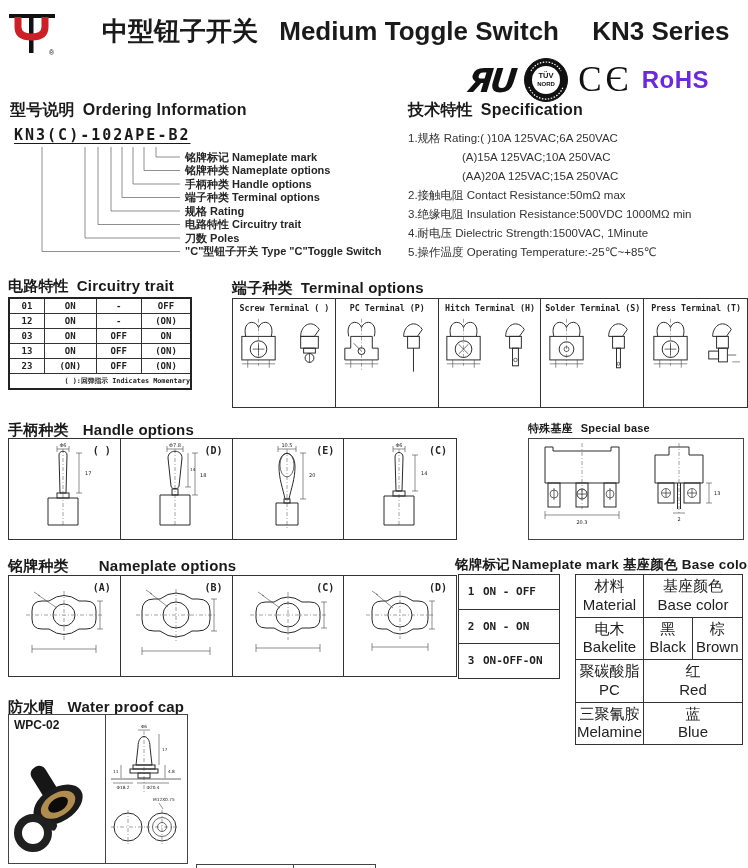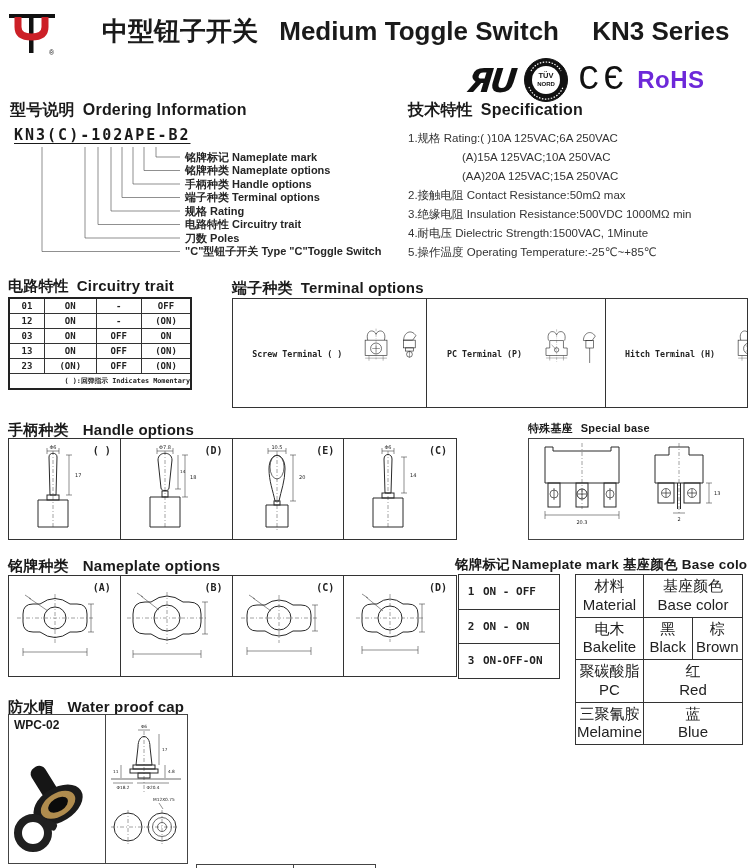--- a/index.html
+++ b/index.html
@@ -11,21 +11,21 @@
   .model{font-family:"DejaVu Sans Mono","Liberation Mono",monospace;font-weight:bold;
          font-size:15px;letter-spacing:2px;text-decoration:underline;text-underline-offset:3px}
   .spec-line{font-size:11.5px;height:19px;line-height:19px;color:#333;white-space:nowrap}
   .spec-ind{padding-left:54px}
   table{border-collapse:collapse}
   .ckt{border:2px solid #222}
   .ckt td{border:1px solid #333;height:14px;text-align:center;
           font:bold 9px "DejaVu Sans Mono",monospace;color:#222;padding:0}
   .ckt .note{font:bold 6.8px "DejaVu Sans Mono",monospace;text-align:right;padding-left:3px}
   .grid-box{border:1.5px solid #333;display:grid}
-  .tcell{border-right:1px solid #333;display:flex;flex-direction:row;align-items:center;position:relative}
+  .tcell{border-right:1px solid #333;display:flex;flex-direction:column;align-items:center;position:relative}
   .tcell:last-child{border-right:none}
   .thead{font:bold 8.3px "DejaVu Sans Mono",monospace;padding:4px 1px 2px 2px;width:100%;
          box-sizing:border-box;text-align:center;white-space:nowrap;color:#222}
   .corner-lbl{position:absolute;top:6px;right:9px;font:bold 10px "DejaVu Sans Mono",monospace;color:#222}
   .npm{border:1.5px solid #333}
   .npm-row{display:flex;align-items:center;height:33.5px;border-bottom:1px solid #333;
            font:bold 11px "DejaVu Sans Mono",monospace;color:#222}
   .npm-row:last-child{border-bottom:none}
   .npm-num{width:24px;text-align:center}
   .bc{border:1.5px solid #333}
@@ -35,21 +35,21 @@
   .wdiv{position:absolute;top:0;bottom:0;border-left:1px solid #444}
   .ln{fill:none;stroke:#2a2a2a;stroke-width:1}
   .lnt{fill:none;stroke:#2a2a2a;stroke-width:.7}
   .dsh{fill:none;stroke:#555;stroke-width:.55;stroke-dasharray:4 2 1 2}
   .dim{fill:none;stroke:#444;stroke-width:.6}
   .dtx{font-size:5px;fill:#222;font-family:"DejaVu Sans",sans-serif}
   .dtx4{font-size:4.3px;fill:#222;font-family:"DejaVu Sans",sans-serif}
   .olbl{font-size:11px;font-weight:bold;fill:#262626;font-family:"Liberation Sans",sans-serif}
   .ul-mark{font-family:"DejaVu Sans",sans-serif;font-style:italic;font-weight:900;
            font-size:33px;letter-spacing:-3px;transform:skewX(-6deg);color:#111}
-  .ce-mark{font-family:Liberation Mono, monospace;font-size:35px;font-weight:500;letter-spacing:4px;color:#111}
+  .ce-mark{font-family:Liberation Serif, serif;font-size:35px;font-weight:500;letter-spacing:4px;color:#111}
   .rohs{font-weight:bold;font-size:24px;color:#6d28d9;letter-spacing:.5px}
 </style>
 </head>
 <body>
 
 <div id="page">
 
   <svg class="abs" style="left:6px;top:4px" width="54" height="54" viewBox="0 0 54 54">
     <rect x="3" y="10" width="46" height="4" fill="#111"></rect>
     <rect x="23" y="12" width="4.5" height="37" fill="#111"></rect>
@@ -363,21 +363,21 @@
           <line class="ln" x1="25.5" y1="36" x2="25.5" y2="62"></line>
         <path class="dim" d="M18,66 H30"></path>
         <text class="dtx" x="24" y="74" text-anchor="middle">2</text>
         <path class="dim" d="M54,36 V56 M51,36 H57 M51,56 H57"></path>
         <text class="dtx" x="59" y="48">13</text>
       </g>
     </svg>
   </div>
 
   <div class="abs sec-title" style="left:8px;top:557px;font-size:15px">
-    <span>铭牌种类</span><span class="en" style="margin-left:14px">Nameplate options</span>
+    <span>铭牌种类</span><span class="en" style="margin-left:30px">Nameplate options</span>
   </div>
   <div class="abs grid-box" style="left:8px;top:575px;width:447px;height:100px;grid-template-columns:repeat(4,1fr)">
     <div class="tcell">
       <span class="corner-lbl">(A)</span>
       <svg width="92" height="94" viewBox="0 0 92 88">
         <path class="ln" d="M14,32 Q14,22 24,22 L31,22 Q46,11 61,22 L68,22 Q78,22 78,32 L78,40 Q78,50 68,50 L61,50 Q46,61 31,50 L24,50 Q14,50 14,40 Z"></path>
         <circle class="ln" cx="46" cy="36" r="11"></circle>
         <line class="dsh" x1="8" y1="36" x2="84" y2="36"></line>
           <line class="dsh" x1="46" y1="12" x2="46" y2="62"></line>
         <line class="dim" x1="20" y1="16" x2="39" y2="29"></line>

